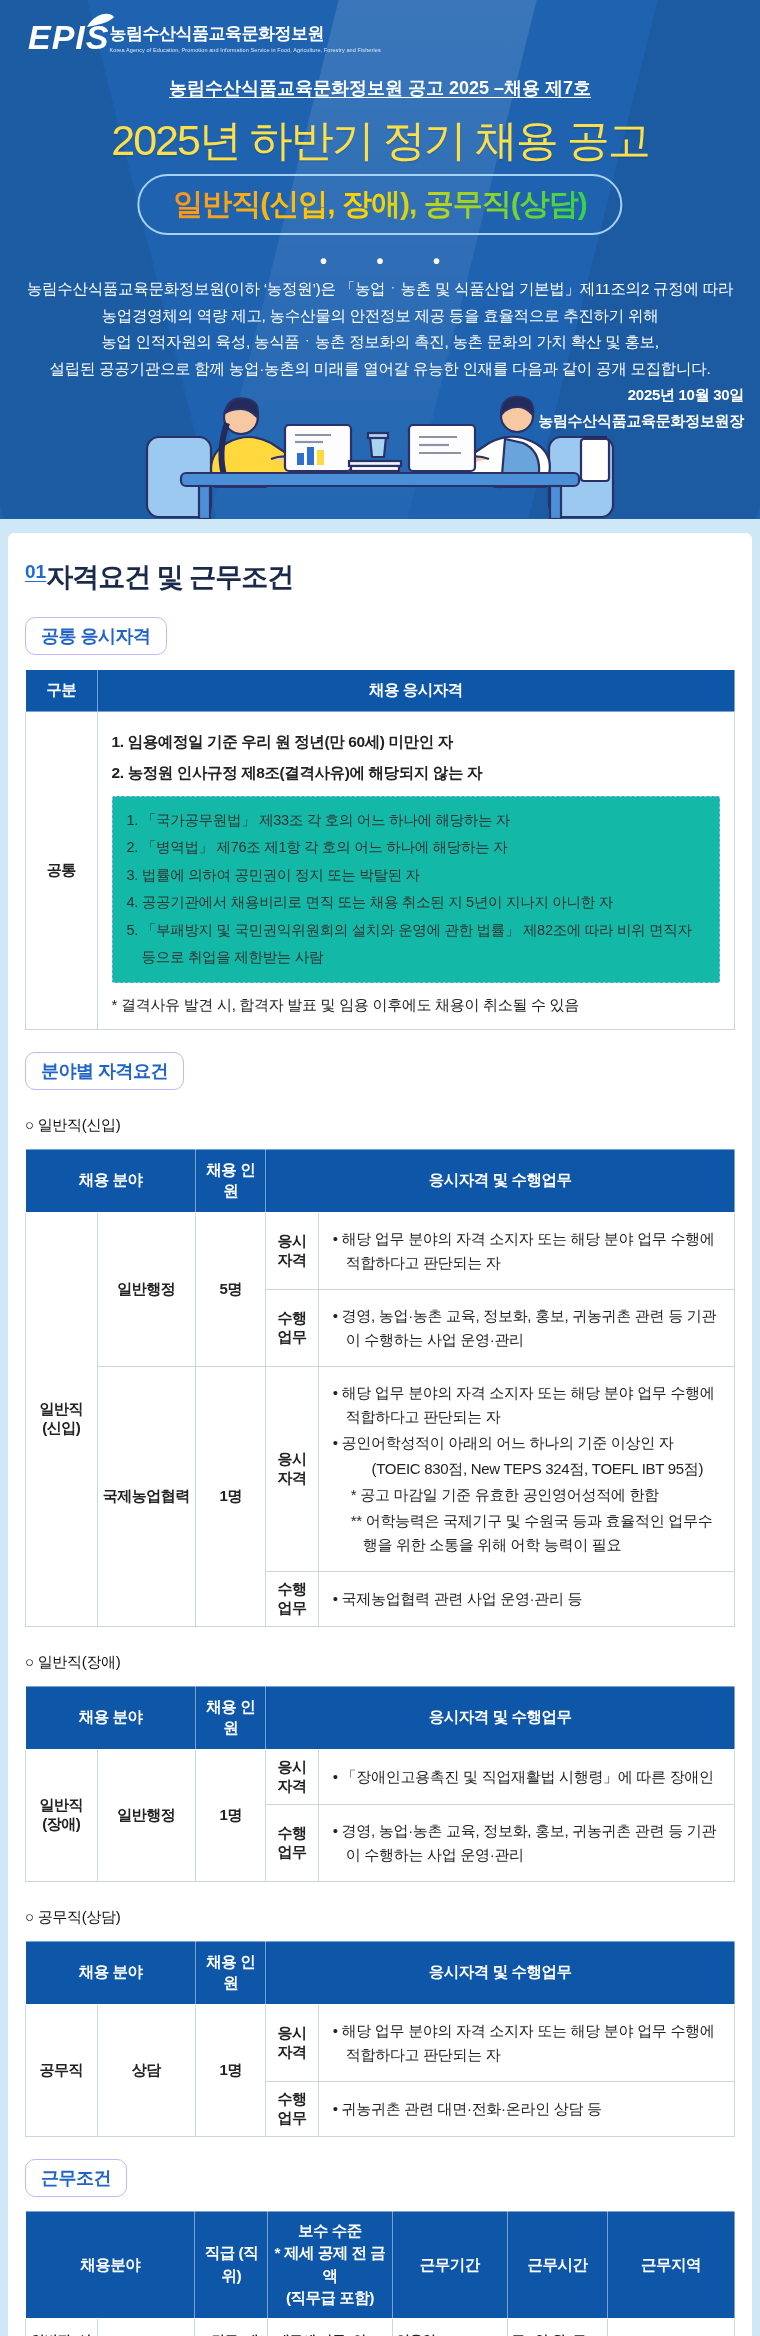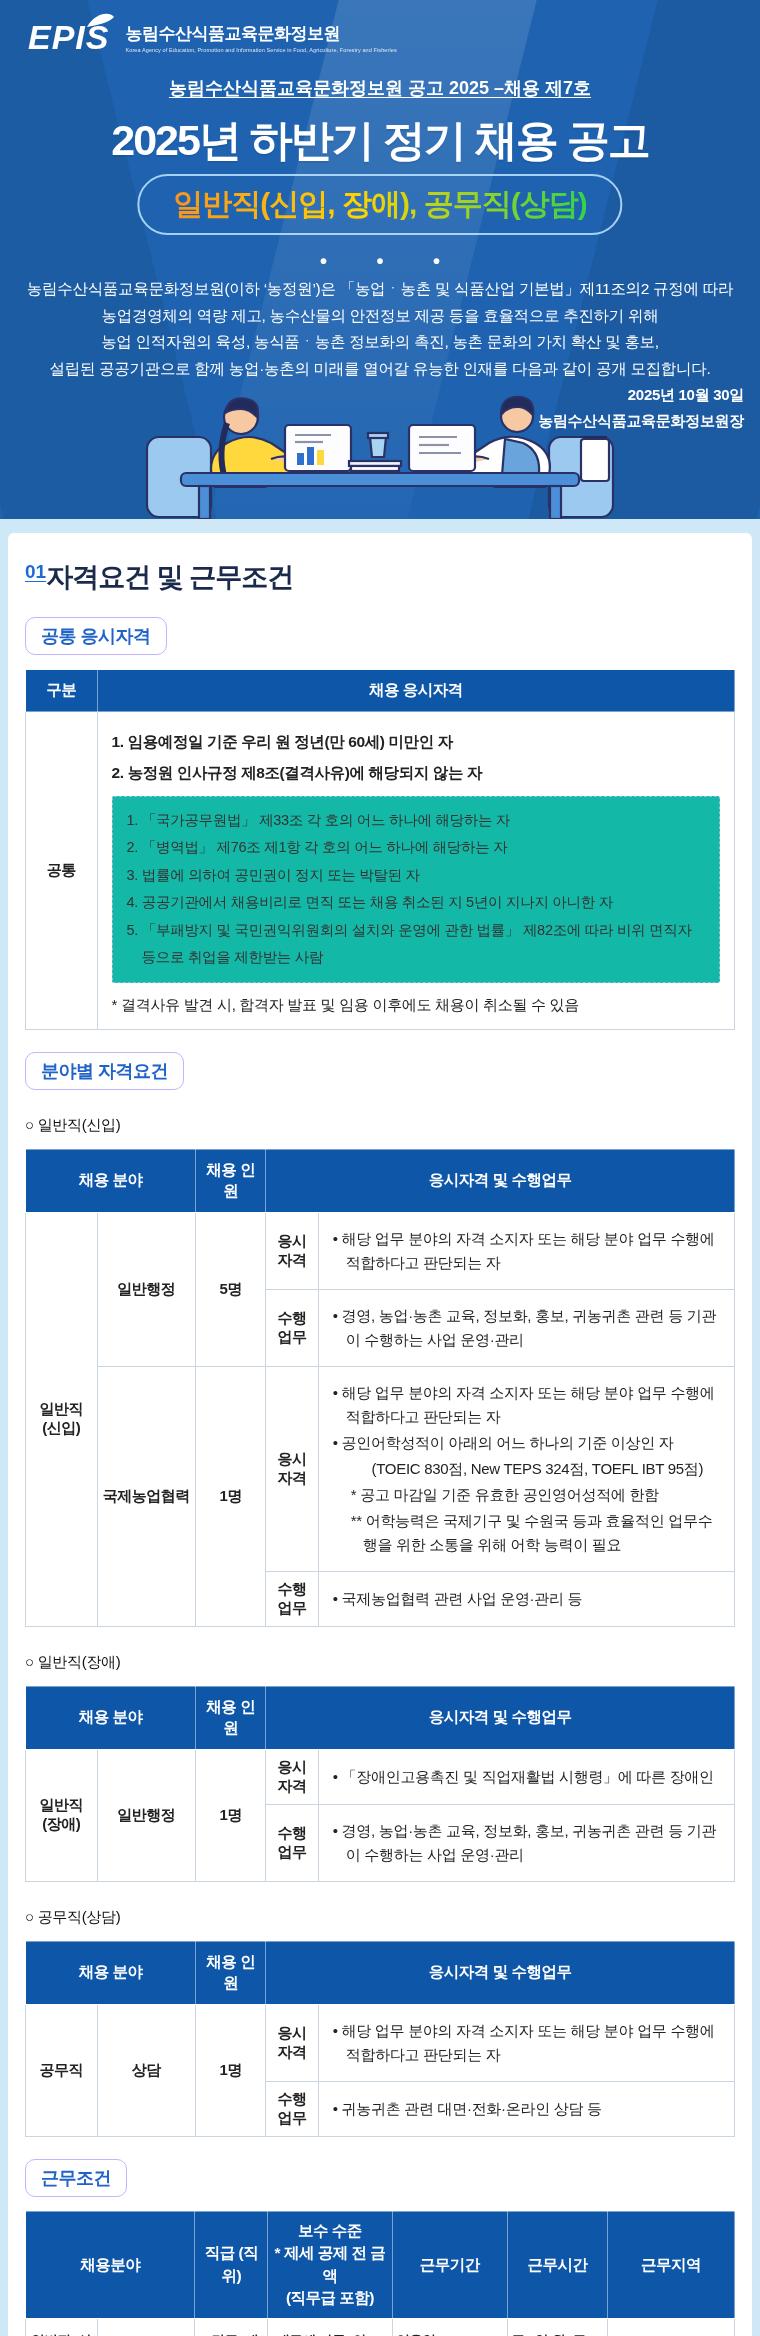--- a/index.html
+++ b/index.html
@@ -14,33 +14,33 @@
   .hero{
     position:relative;
     height:519px;
     background:#1f63b0;
     overflow:hidden;
   }
   .ray{position:absolute;top:0;height:100%;pointer-events:none;}
   .ray.center{left:36%;width:26%;background:linear-gradient(rgba(255,255,255,.12),rgba(255,255,255,.02));transform:skewX(-14deg);}
   .ray.left{left:-8%;width:28%;background:rgba(0,0,0,.07);transform:skewX(14deg);}
   .ray.right{right:-8%;width:30%;background:rgba(0,0,0,.08);transform:skewX(-14deg);}
-  .logo-row{position:absolute;top:20px;left:28px;display:flex;align-items:center;gap:16px;}
+  .logo-row{position:absolute;top:20px;left:28px;display:flex;align-items:center;gap:0;}
   .epis-word{font-style:italic;font-weight:800;font-size:34px;color:#fff;letter-spacing:1px;line-height:1;position:relative;}
   .epis-swoosh{position:absolute;top:-9px;right:-6px;}
   .org-names{display:flex;flex-direction:column;gap:2px;}
   .org-kr{color:#fff;font-weight:800;font-size:17px;letter-spacing:-.5px;}
   .org-en{color:rgba(255,255,255,.85);font-size:5.5px;letter-spacing:.1px;}
   .notice-no{
     position:absolute;top:76px;width:100%;text-align:center;
     color:#fff;font-weight:700;font-size:18px;text-decoration:underline;text-underline-offset:3px;
   }
   .big-title{
     position:absolute;top:112px;width:100%;text-align:center;
-    color:#ffffff;font-weight:700;font-size:43px;letter-spacing:-2px;
+    color:#fde047;font-weight:400;font-size:43px;letter-spacing:-2px;
     text-shadow:0 2px 0 rgba(0,0,0,.08);
   }
   .pill{
     position:absolute;top:174px;left:50%;transform:translateX(-50%);
     border:2px solid rgba(190,230,255,.85);border-radius:40px;
     padding:8px 34px;white-space:nowrap;
     font-size:30px;font-weight:800;letter-spacing:-1px;
     background:transparent;
   }
   .pill-text{

